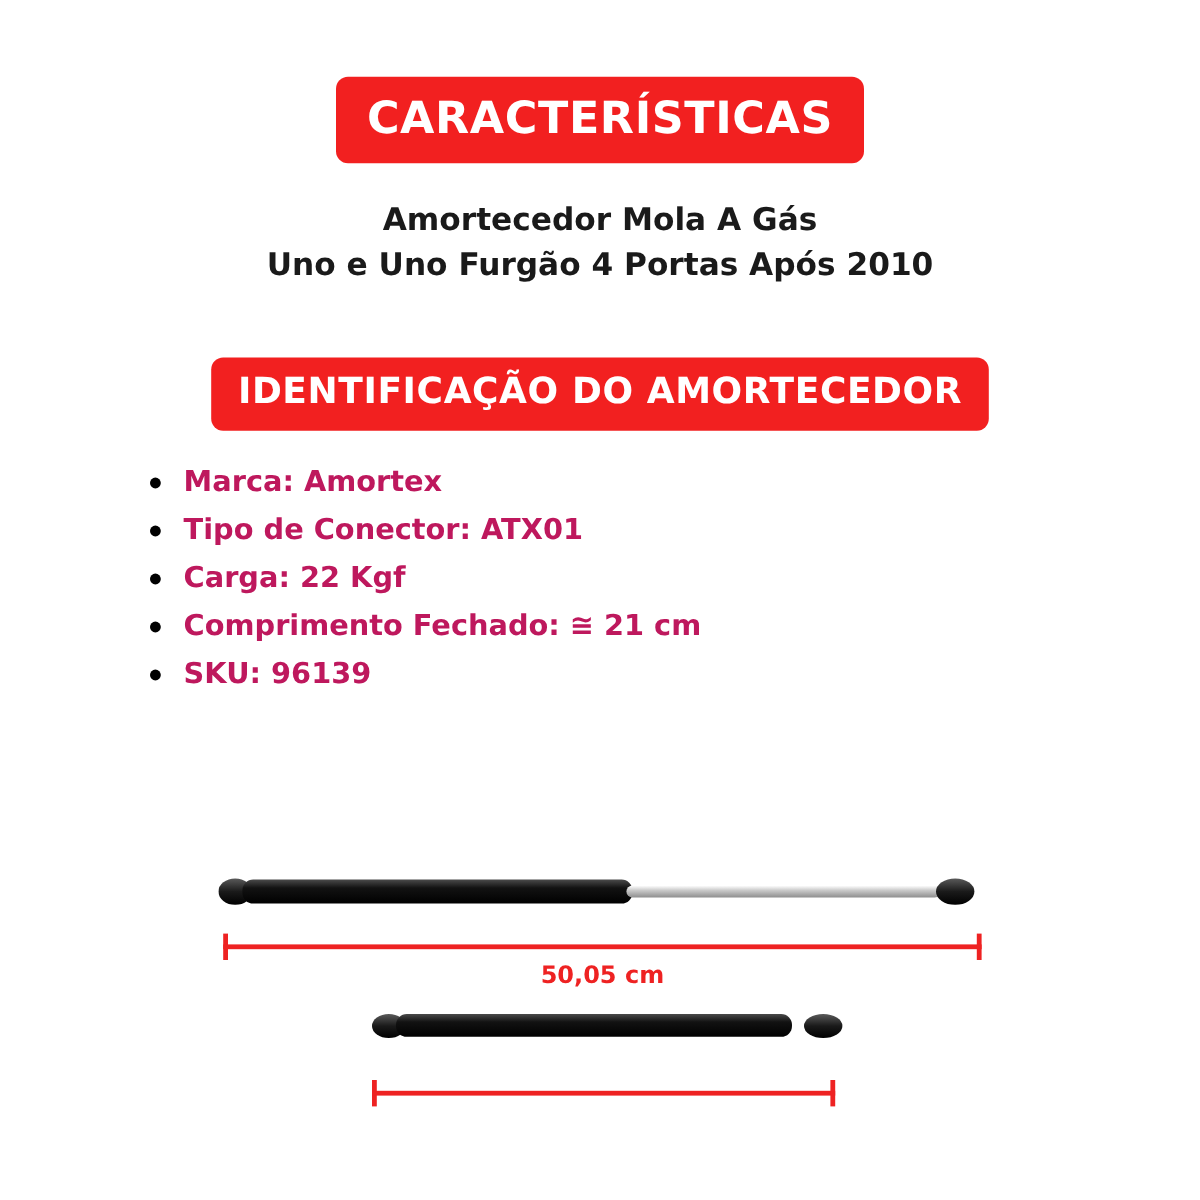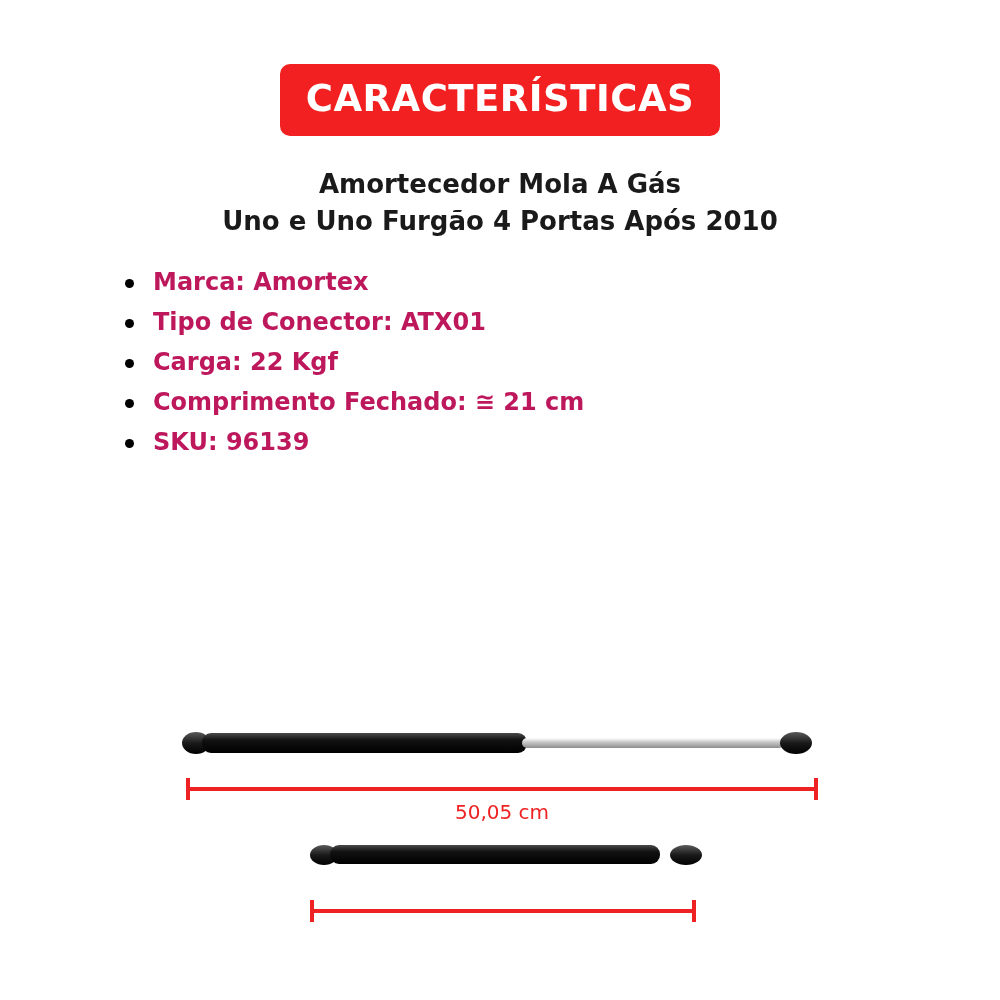--- a/index.html
+++ b/index.html
@@ -140,21 +140,21 @@
     background: #ee2222;
   }
   .dim-line .cap.left { left: 0; }
   .dim-line .cap.right { right: 0; }
 
   .dim-label {
     position: absolute;
     width: 100%;
     text-align: center;
     color: #ee2222;
-    font-weight: normal;
+    font-weight: bold;
     font-size: 20px;
   }
 
   #dim-open {
     left: 186px;
     top: 78px;
     width: 632px;
   }
   #dim-open-label {
     left: 186px;
@@ -179,20 +179,23 @@
 
   <div class="badge-row">
     <div class="badge" id="title-badge">CARACTERÍSTICAS</div>
   </div>
 
   <div class="product-name">
     <div>Amortecedor Mola A Gás</div>
     <div>Uno e Uno Furgão 4 Portas Após 2010</div>
   </div>
 
+  <div class="badge-row">
+    <div class="badge" id="section-badge">IDENTIFICAÇÃO DO AMORTECEDOR</div>
+  </div>
 
   <ul class="spec-list">
     <li class="spec-item">Marca: Amortex</li>
     <li class="spec-item">Tipo de Conector: ATX01</li>
     <li class="spec-item">Carga: 22 Kgf</li>
     <li class="spec-item">Comprimento Fechado: ≅ 21 cm</li>
     <li class="spec-item">SKU: 96139</li>
   </ul>
 
 

